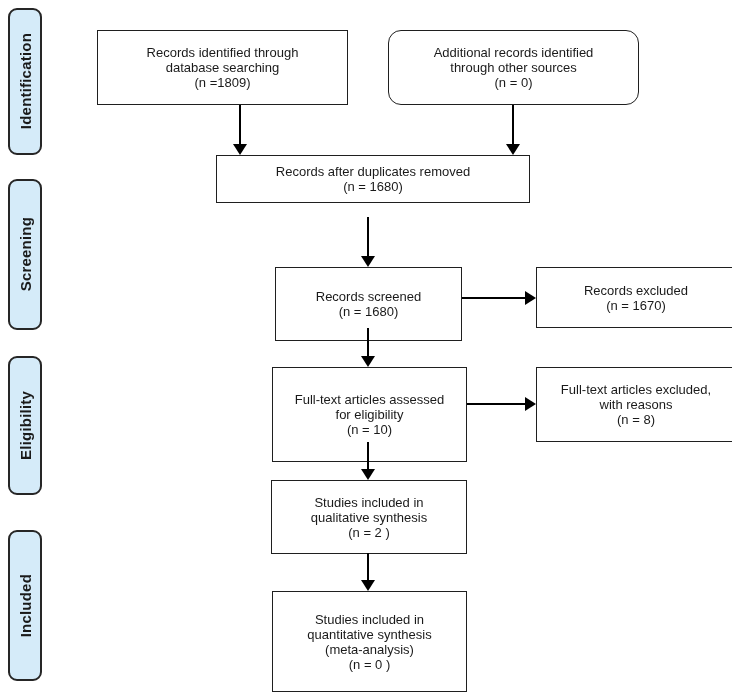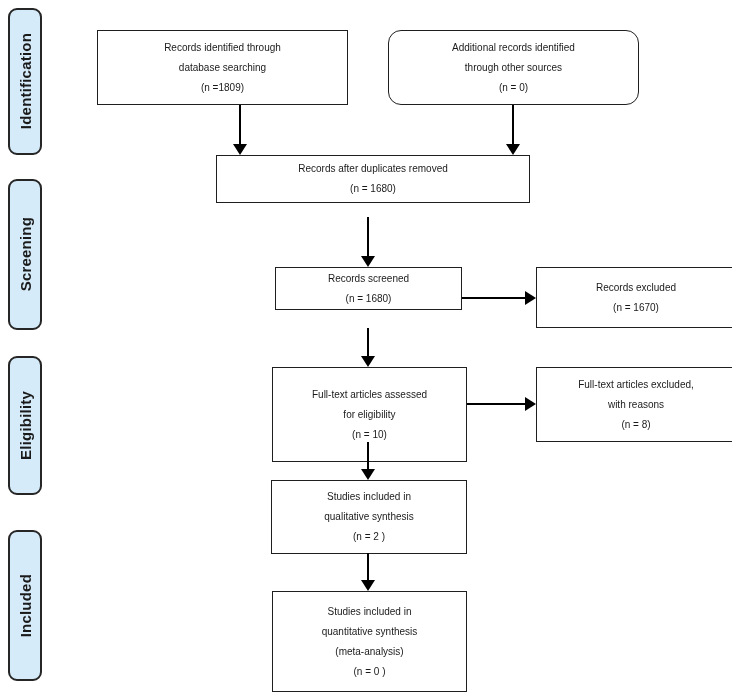--- a/index.html
+++ b/index.html
@@ -45,30 +45,30 @@
   
   .node {
     position: absolute;
     background: #ffffff;
     border: 1.5px solid #1f1f1f;
     box-sizing: border-box;
     display: flex;
     align-items: center;
     justify-content: center;
     text-align: center;
-    font-size: 10px;
-    line-height: 20px;
+    font-size: 13px;
+    line-height: 15px;
     color: #1a1a1a;
     white-space: pre-line;
     padding: 12px 6px;
   }
   .n-identified        { left: 97px;  top: 30px;  width: 251px; height: 75px; }
   .n-additional        { left: 388px; top: 30px;  width: 251px; height: 75px; border-radius: 13px; }
   .n-duplicates        { left: 216px; top: 155px; width: 314px; height: 48px; }
-  .n-screened          { left: 275px; top: 267px; width: 187px; height: 43px; }
+  .n-screened          { left: 275px; top: 267px; width: 187px; height: 74px; }
   .n-excluded          { left: 536px; top: 267px; width: 200px; height: 61px; }
   .n-fulltext          { left: 272px; top: 367px; width: 195px; height: 95px; }
   .n-fulltext-excluded { left: 536px; top: 367px; width: 200px; height: 75px; }
   .n-qualitative       { left: 271px; top: 480px; width: 196px; height: 74px; }
   .n-quantitative      { left: 272px; top: 591px; width: 195px; height: 101px; }
 
   
   .varrow {
     position: absolute;
     width: 14px;

